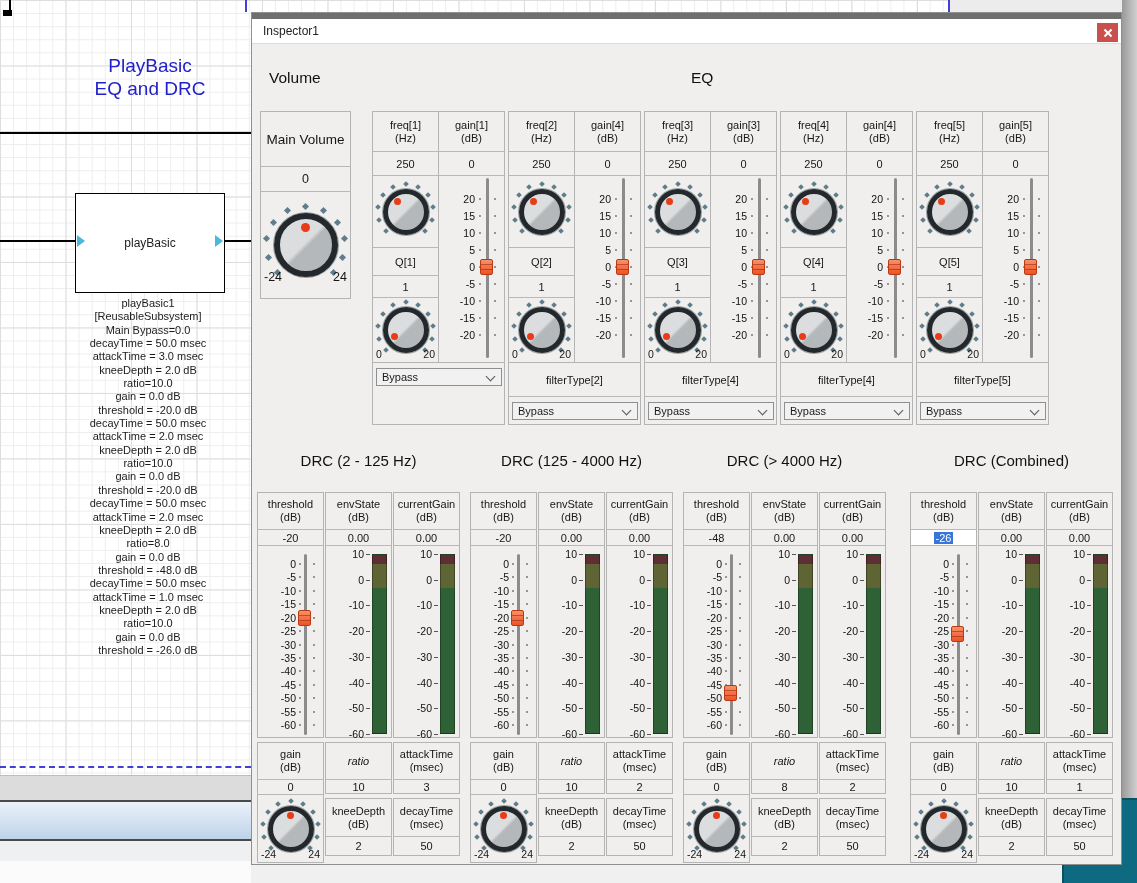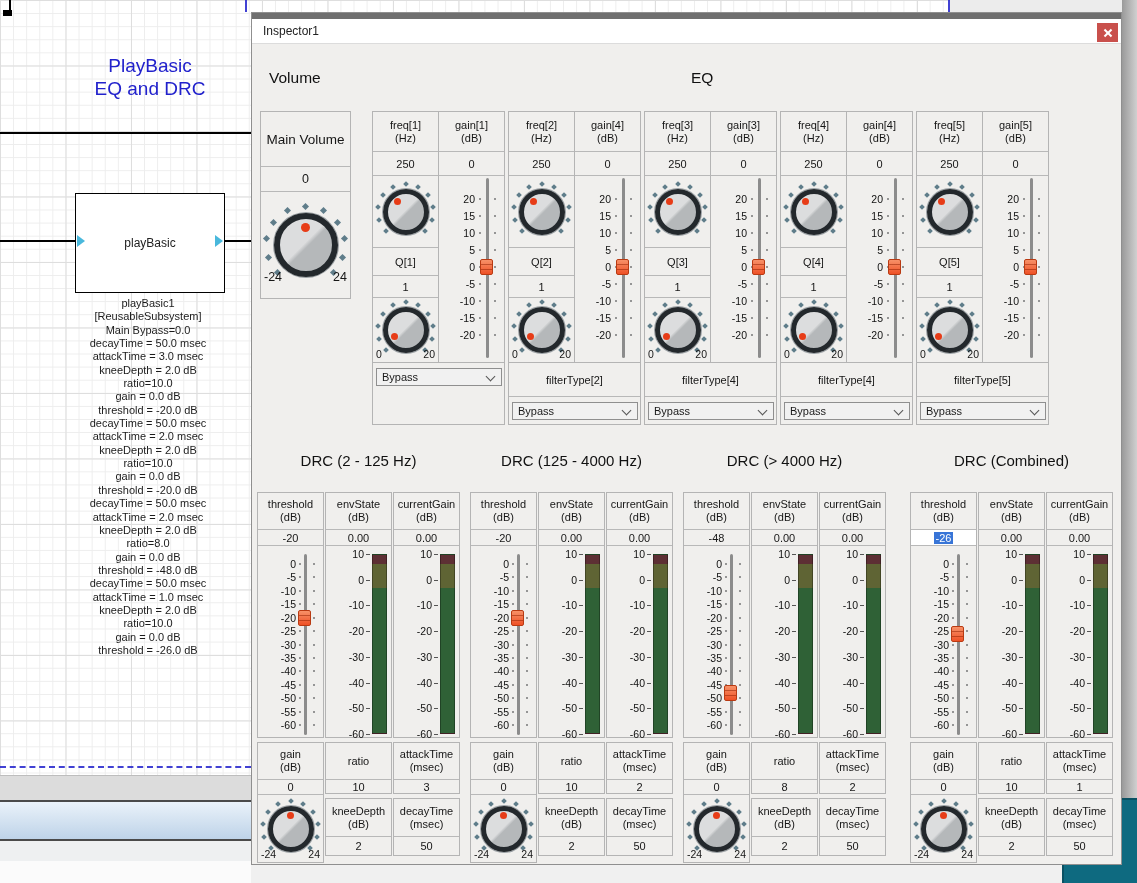--- a/index.html
+++ b/index.html
@@ -79,21 +79,21 @@
 
   
   #drc-row{position:absolute;left:0;top:400px;width:100%;height:420px;}
   .drc-g{position:absolute;top:0;width:203px;height:420px;}
   .drc-title{position:absolute;left:0;top:8px;width:100%;text-align:center;font-size:15px;color:#111;}
   .dcol{position:absolute;border:1px solid #b4b4b4;width:67px;}
   .c1{left:0;top:48px;height:246px;} .c2{left:68px;top:48px;height:246px;} .c3{left:136px;top:48px;height:246px;}
   .dcol .dh{height:37px;} .dcol .dv{height:16px;} .dcol .dscale{height:191px;}
   .b1{left:0;top:298px;height:121px;} .b1 .dh{height:37px;} .b1 .dv{height:15px;} .b1 .kcell{height:67px;}
   .b2t{left:68px;top:298px;height:52px;} .b3t{left:136px;top:298px;height:52px;}
-  .b2t .dh1{height:37px;} .b2t .dv2{height:13px;} .b3t .dh{height:37px;} .b3t .dv2{height:13px;}
+  .b2t .dh1{height:37px;font-style:italic;} .b2t .dv2{height:13px;} .b3t .dh{height:37px;} .b3t .dv2{height:13px;}
   .b2b{left:68px;top:354px;height:58px;} .b3b{left:136px;top:354px;height:58px;}
   .b2b .dh,.b3b .dh{height:38px;} .b2b .dv3,.b3b .dv3{height:18px;}
   .thv.editing{background:#fff;}
   .thv .sel{background:var(--selblue,#3875d7);color:#fff;padding:0 2px;font-size:11px;}
 
   
   .tickl{position:absolute;left:0;text-align:right;font-size:10.5px;color:#111;line-height:12px;}
   .tickd{position:absolute;width:2px;height:2px;background:#777;border-radius:50%;}
   .tdash{position:absolute;width:4px;height:1px;background:#555;}
   .track{position:absolute;width:3px;background:#8c8c8c;border-radius:2px;}

